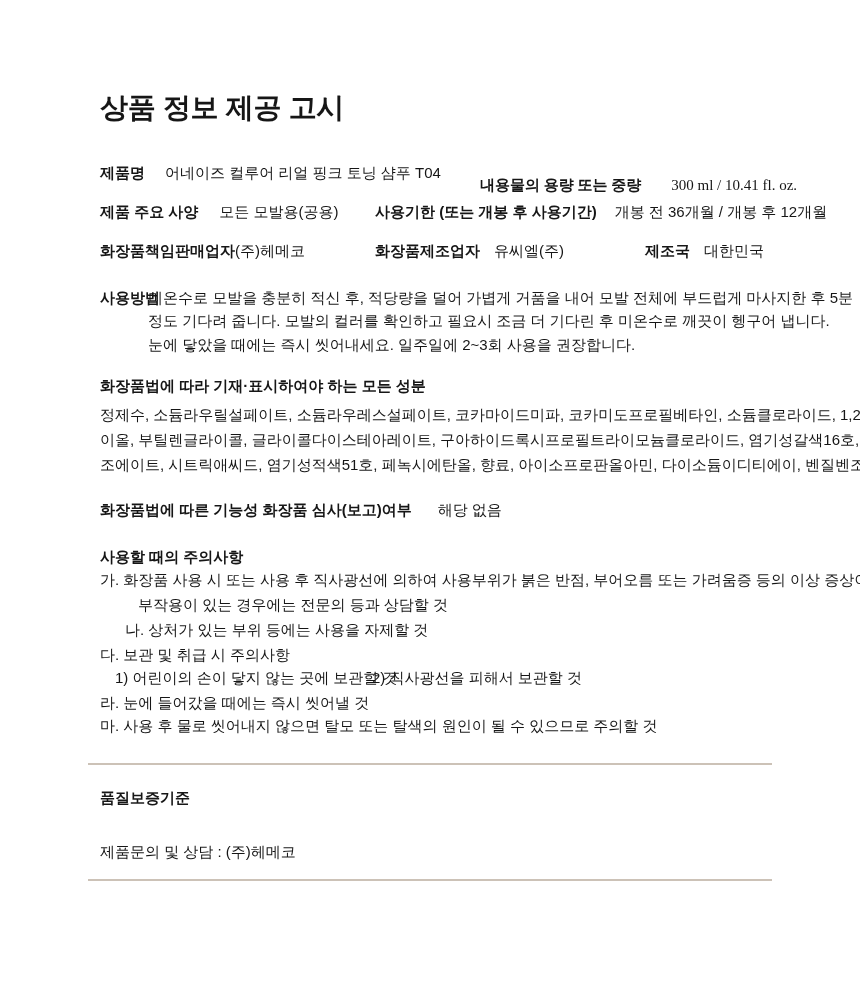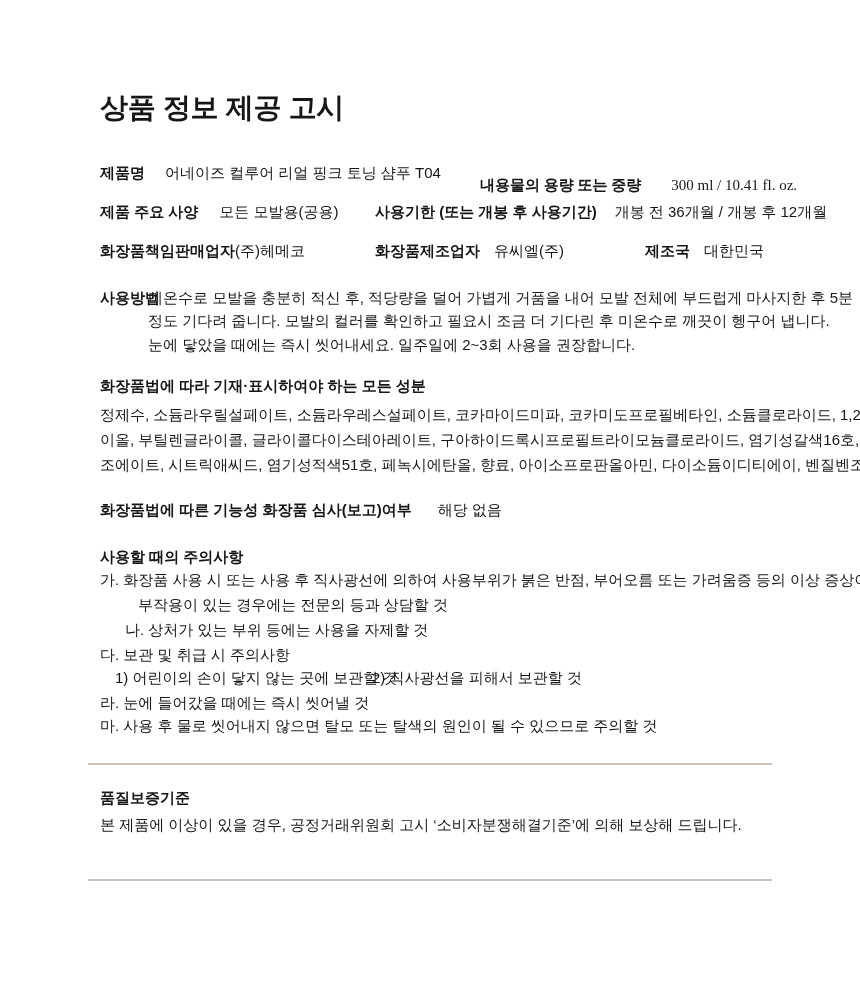--- a/index.html
+++ b/index.html
@@ -77,19 +77,19 @@
   <div class="abs t" style="left:101px; top:620px;margin-left:24px;">나. 상처가 있는 부위 등에는 사용을 자제할 것</div>
   <div class="abs t" style="left:100px; top:645px;">다. 보관 및 취급 시 주의사항</div>
   <div class="abs t" style="left:115px; top:668px;">1) 어린이의 손이 닿지 않는 곳에 보관할 것</div>
   <div class="abs t" style="left:372px; top:668px;">2) 직사광선을 피해서 보관할 것</div>
   <div class="abs t" style="left:100px; top:693px;">라. 눈에 들어갔을 때에는 즉시 씻어낼 것</div>
   <div class="abs t" style="left:100px; top:716px;">마. 사용 후 물로 씻어내지 않으면 탈모 또는 탈색의 원인이 될 수 있으므로 주의할 것</div>
 
   <div class="divider" style="top:763px;"></div>
 
   <div class="abs t b" style="left:100px; top:788px;">품질보증기준</div>
-  <div class="abs t" style="left:100px; top:815px;">본 제품에 이상이 있을 경우, 공정거래위원회 고시 ‘소비자분쟁해결기준’에 의해 보상해 드립니다.</div>
   <div class="abs pair t" style="left:100px; top:842px; gap:18px;">
+    <span>제품문의 및 상담 : (주)헤메코</span>
   </div>
 
   <div class="divider" style="top:879px;"></div>
 
 </div>
 
 </body></html>

